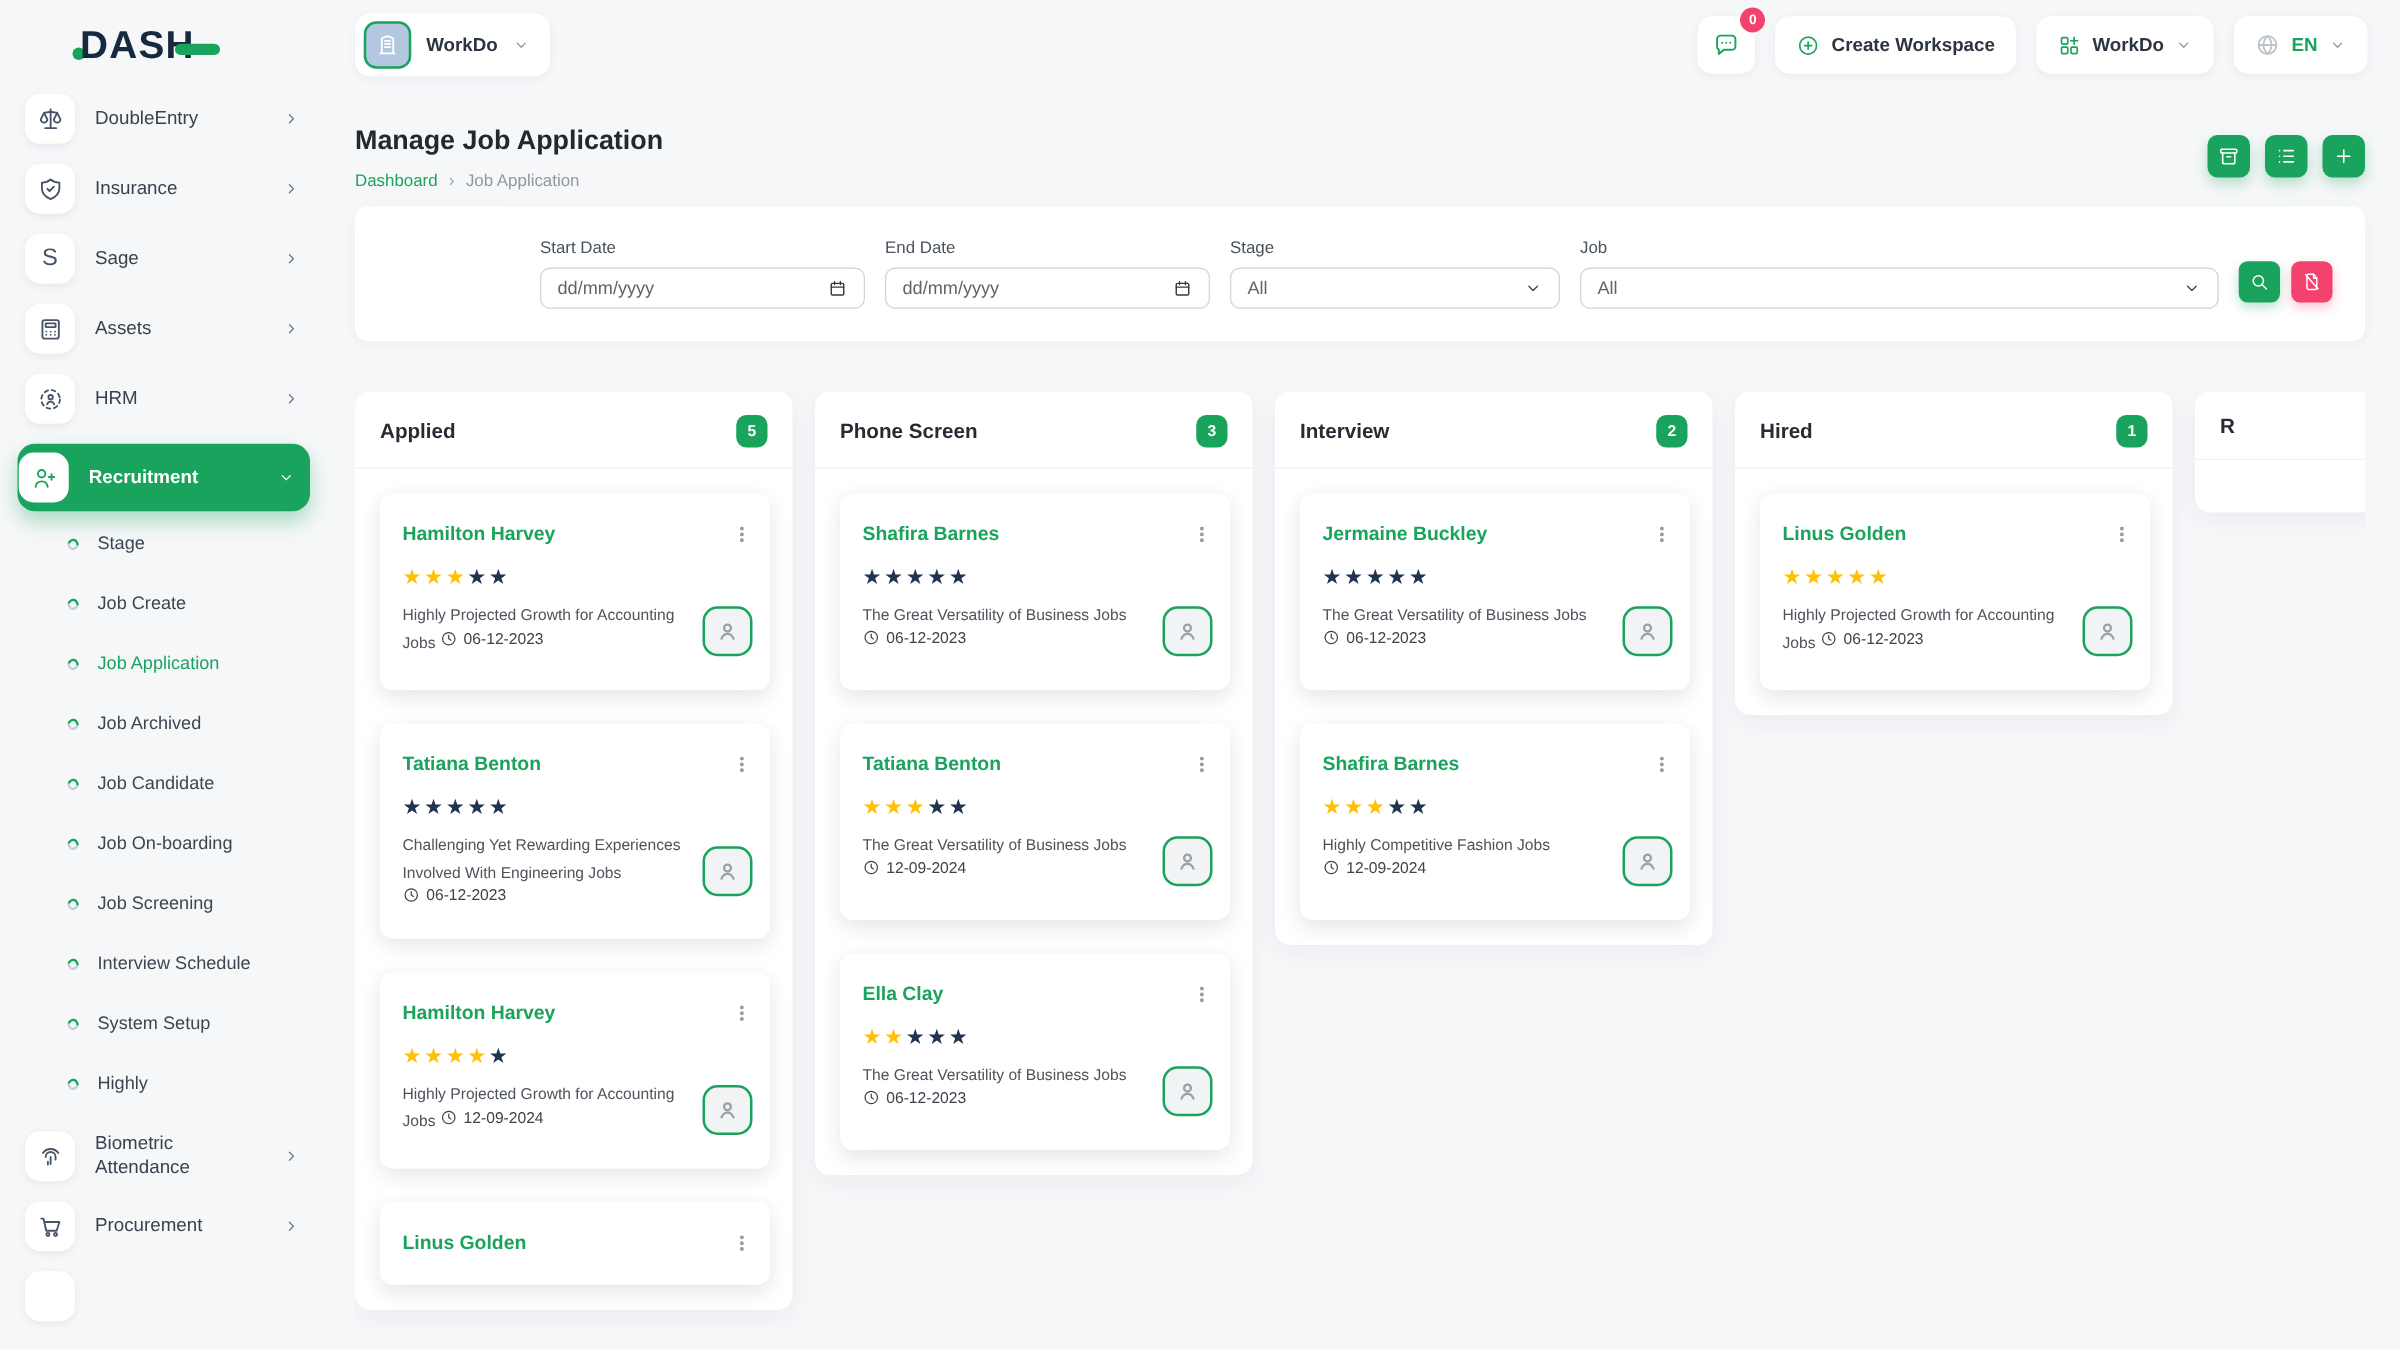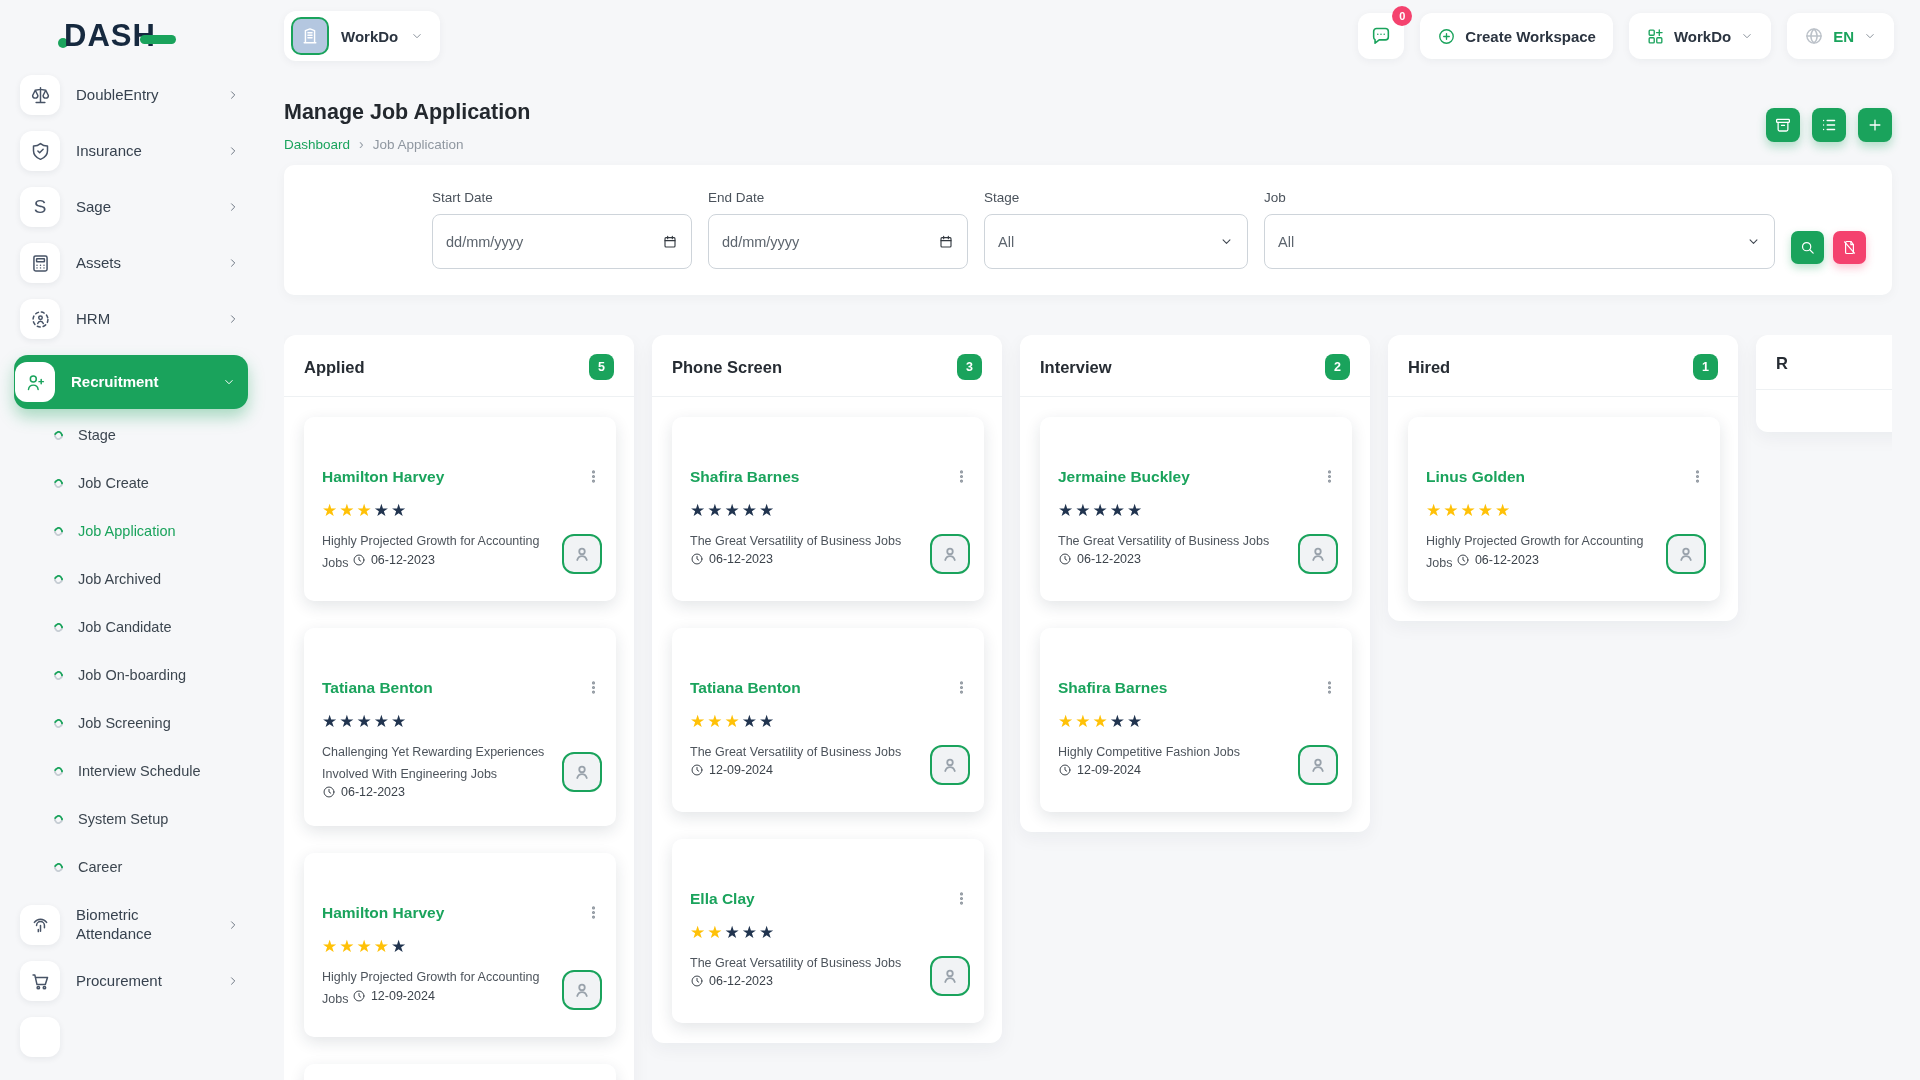--- a/index.html
+++ b/index.html
@@ -61,40 +61,40 @@
   .bc-sep { color:#9aa2ab; font-size:14px; }
   .bc-current { color:#8f97a0; }
   .head-actions { display:flex; gap:12px; margin-top:14px; }
   .sq-btn { width:34px; height:34px; border:none; border-radius:8px; background:var(--green); color:#fff; display:flex; align-items:center; justify-content:center; box-shadow:0 5px 10px rgba(26,163,92,.3); cursor:pointer; }
   .sq-btn .ic { width:18px; height:18px; }
 
   
   .filter-panel { margin-top:13px; background:#fff; border-radius:10px; box-shadow:0 3px 12px rgba(25,39,57,.04); padding:25px 26px 26px 148px; display:flex; gap:16px; align-items:flex-end; flex-shrink:0; }
   .f-field { display:flex; flex-direction:column; }
   .f-label { font-size:13.5px; color:#4a525b; margin-bottom:9px; }
-  .f-box { height:55px; border:1px solid #ced4da; border-radius:8px; background:#fff; display:flex; align-items:center; justify-content:space-between; padding:0 13px; font-size:14.5px; color:#5d656e; cursor:pointer; }
+  .f-box { height:33px; border:1px solid #ced4da; border-radius:8px; background:#fff; display:flex; align-items:center; justify-content:space-between; padding:0 13px; font-size:14.5px; color:#5d656e; cursor:pointer; }
   .f-box .ic { width:16px; height:16px; color:#343a41; }
   .f-box.sel .ic { width:15px; height:15px; color:#3f4650; }
   .w260 { width:260px; } .w264 { width:264px; }
   .f-job { flex:1; min-width:0; }
   .mini-btn { width:33px; height:33px; border:none; border-radius:7px; color:#fff; display:flex; align-items:center; justify-content:center; margin-bottom:5px; cursor:pointer; flex-shrink:0; }
   .mini-btn .ic { width:17px; height:17px; }
   .mini-search { background:var(--green); box-shadow:0 4px 9px rgba(26,163,92,.3); }
   .mini-reset { background:var(--pink); box-shadow:0 4px 9px rgba(244,66,110,.3); margin-left:-7px; }
 
   
   .board { display:flex; gap:18px; margin-top:40px; align-items:flex-start; overflow:hidden; flex:1; min-height:0; }
   .column { width:350px; flex-shrink:0; background:#fff; border-radius:12px; box-shadow:0 6px 18px rgba(25,39,57,.05); }
   .col-head { display:flex; align-items:center; justify-content:space-between; padding:19px 20px 16px; border-bottom:1px solid #eef1f3; }
   .col-title { font-size:16.5px; font-weight:700; color:#262c33; }
   .col-badge { min-width:25px; height:26px; border-radius:8px; background:var(--green); color:#fff; font-size:12.5px; font-weight:600; display:flex; align-items:center; justify-content:center; padding:0 8px; }
   .col-body { padding:20px 18px 20px 20px; display:flex; flex-direction:column; gap:27px; }
   .column.truncated .col-body { height:42px; padding:0; }
   .card { background:#fff; border-radius:10px; box-shadow:0 5px 16px rgba(25,39,57,.12); padding:23px 14px 23px 18px; cursor:grab; }
-  .card-top { display:flex; justify-content:space-between; align-items:flex-start;margin-top:27px; }
+  .card-top { display:flex; justify-content:space-between; align-items:flex-start; }
   .card-name { font-size:15.5px; font-weight:700; color:var(--green); line-height:20px; cursor:pointer; }
   .card-menu { color:#8a929b; cursor:pointer; margin-top:1px; } .card-menu .ic { width:17px; height:17px; }
   .card-stars { margin-top:15px; font-size:17px; line-height:18px; letter-spacing:2px; }
   .star { color:#21344f; } .star.on { color:var(--gold); }
   .card-body { margin-top:10px; position:relative; padding-right:48px; min-height:48px; }
   .card-desc { font-size:12.5px; line-height:22px; color:#4d545c; }
   .when { display:inline-flex; align-items:center; gap:5px; white-space:nowrap; font-size:12.5px; color:#3c434b; }
   .when .ic { width:14px; height:14px; color:#3c434b; }
   .avatar { position:absolute; right:0; top:50%; transform:translateY(-50%); width:40px; height:40px; border-radius:12px; background:#f1f3f5; border:2px solid var(--green); display:flex; align-items:center; justify-content:center; color:#99a2ab; }
   .avatar .ic { width:22px; height:22px; stroke-width:2; }
@@ -286,21 +286,21 @@
       <div class="sub-item">
         <span class="bullet"></span>
         <span class="sub-label">Interview Schedule</span>
       </div>
       <div class="sub-item">
         <span class="bullet"></span>
         <span class="sub-label">System Setup</span>
       </div>
       <div class="sub-item">
         <span class="bullet"></span>
-        <span class="sub-label">Career</span>
+        <span class="sub-label">Highly</span>
       </div>
       <div class="nav-item">
         <span class="nav-chip">
           <svg class="ic" viewBox="0 0 24 24">
             <path d="M5 8.5a8.5 8.5 0 0 1 14 0M7.5 12a4.5 4.5 0 0 1 9 0v2.5M12 12v6.5M9.5 16.5V19"></path>
           </svg>
         </span>
         <span class="nav-label">Biometric Attendance</span>
         <span class="nav-caret">
           <svg class="ic" viewBox="0 0 24 24">

